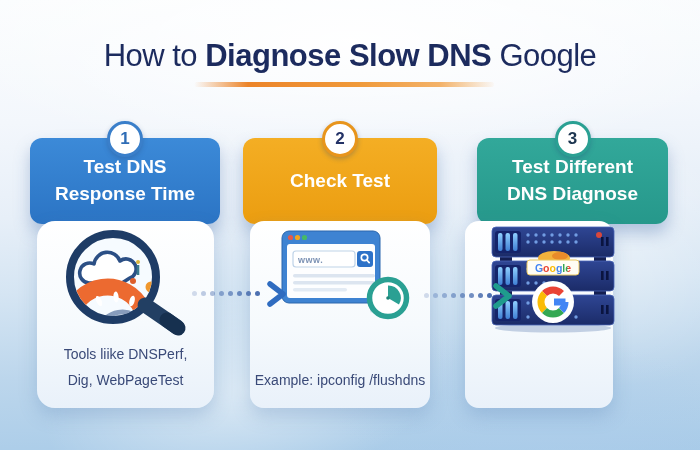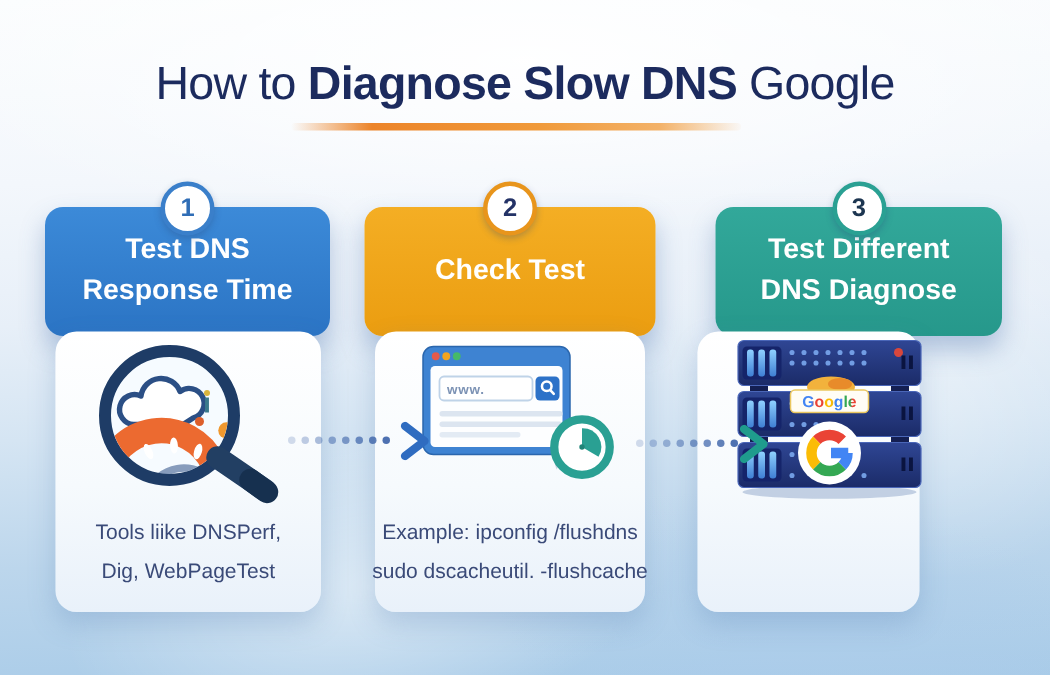--- a/index.html
+++ b/index.html
@@ -35,21 +35,21 @@
     display:flex;align-items:center;justify-content:center;
     font-size:17px;font-weight:bold;box-shadow:0 2px 5px rgba(40,70,120,.3);}
   .s1 .badge{border:3px solid #3a7fca;color:#2f6db6;}
   .s2 .badge{border:3px solid #e8951c;color:#233266;}
   .s3 .badge{border:3px solid #2aa093;color:#1c3550;}
 
   
   .panel{position:absolute;top:221px;height:187px;border-radius:14px;
     background:linear-gradient(180deg,#ffffff 0%,#f6fafd 55%,#e9f1fa 100%);
     box-shadow:0 8px 18px rgba(90,130,180,.28);}
-  .panel.s1{left:37px;width:177px;}
+  .panel.s1{left:37px;width:177px;border-radius:18px;}
   .panel.s2{left:250px;width:180px;}
   .panel.s3{left:465px;width:148px;}
   .note{position:absolute;bottom:14px;left:50%;transform:translateX(-50%);
     text-align:center;font-size:14px;line-height:1.9;color:#3a4a78;white-space:nowrap;}
   .icon-wrap{position:absolute;left:0;top:0;}
 
   
   .dots{position:absolute;display:flex;gap:4px;align-items:center;}
   .dots span{width:5px;height:5px;border-radius:50%;background:#3f65aa;}
   .dots span:nth-child(1){opacity:.22}.dots span:nth-child(2){opacity:.32}
@@ -136,21 +136,20 @@
       <rect x="25" y="61" width="54" height="3.6" rx="1.8" fill="#e3ebf4"></rect>
       <path d="M100 76 L109 76 L103 86 Z" fill="#c3cfdd" opacity=".85"></path>
       <g>
         <circle cx="120" cy="71" r="18.5" fill="#ffffff" stroke="#2aa093" stroke-width="5.5"></circle>
         <path d="M120 71 L120 58.5 A12.5 12.5 0 0 1 131 77.5 Z" fill="#2aa093"></path>
         <circle cx="120" cy="71" r="1.8" fill="#1f8478"></circle>
       </g>
     </svg>
     <div class="note">
       <div>Example: ipconfig /flushdns</div>
-      <div>sudo dscacheutil. -flushcache</div>
     </div>
   </div>
 
   <div class="panel s3">
     <svg class="icon-wrap" style="left:13px;top:2px" width="150" height="110" viewBox="0 0 150 110">
       <defs>
         <linearGradient id="unitGrad" x1="0" y1="0" x2="0" y2="1">
           <stop offset="0" stop-color="#2f4694"></stop>
             <stop offset="1" stop-color="#1b2b68"></stop>
         </linearGradient>

